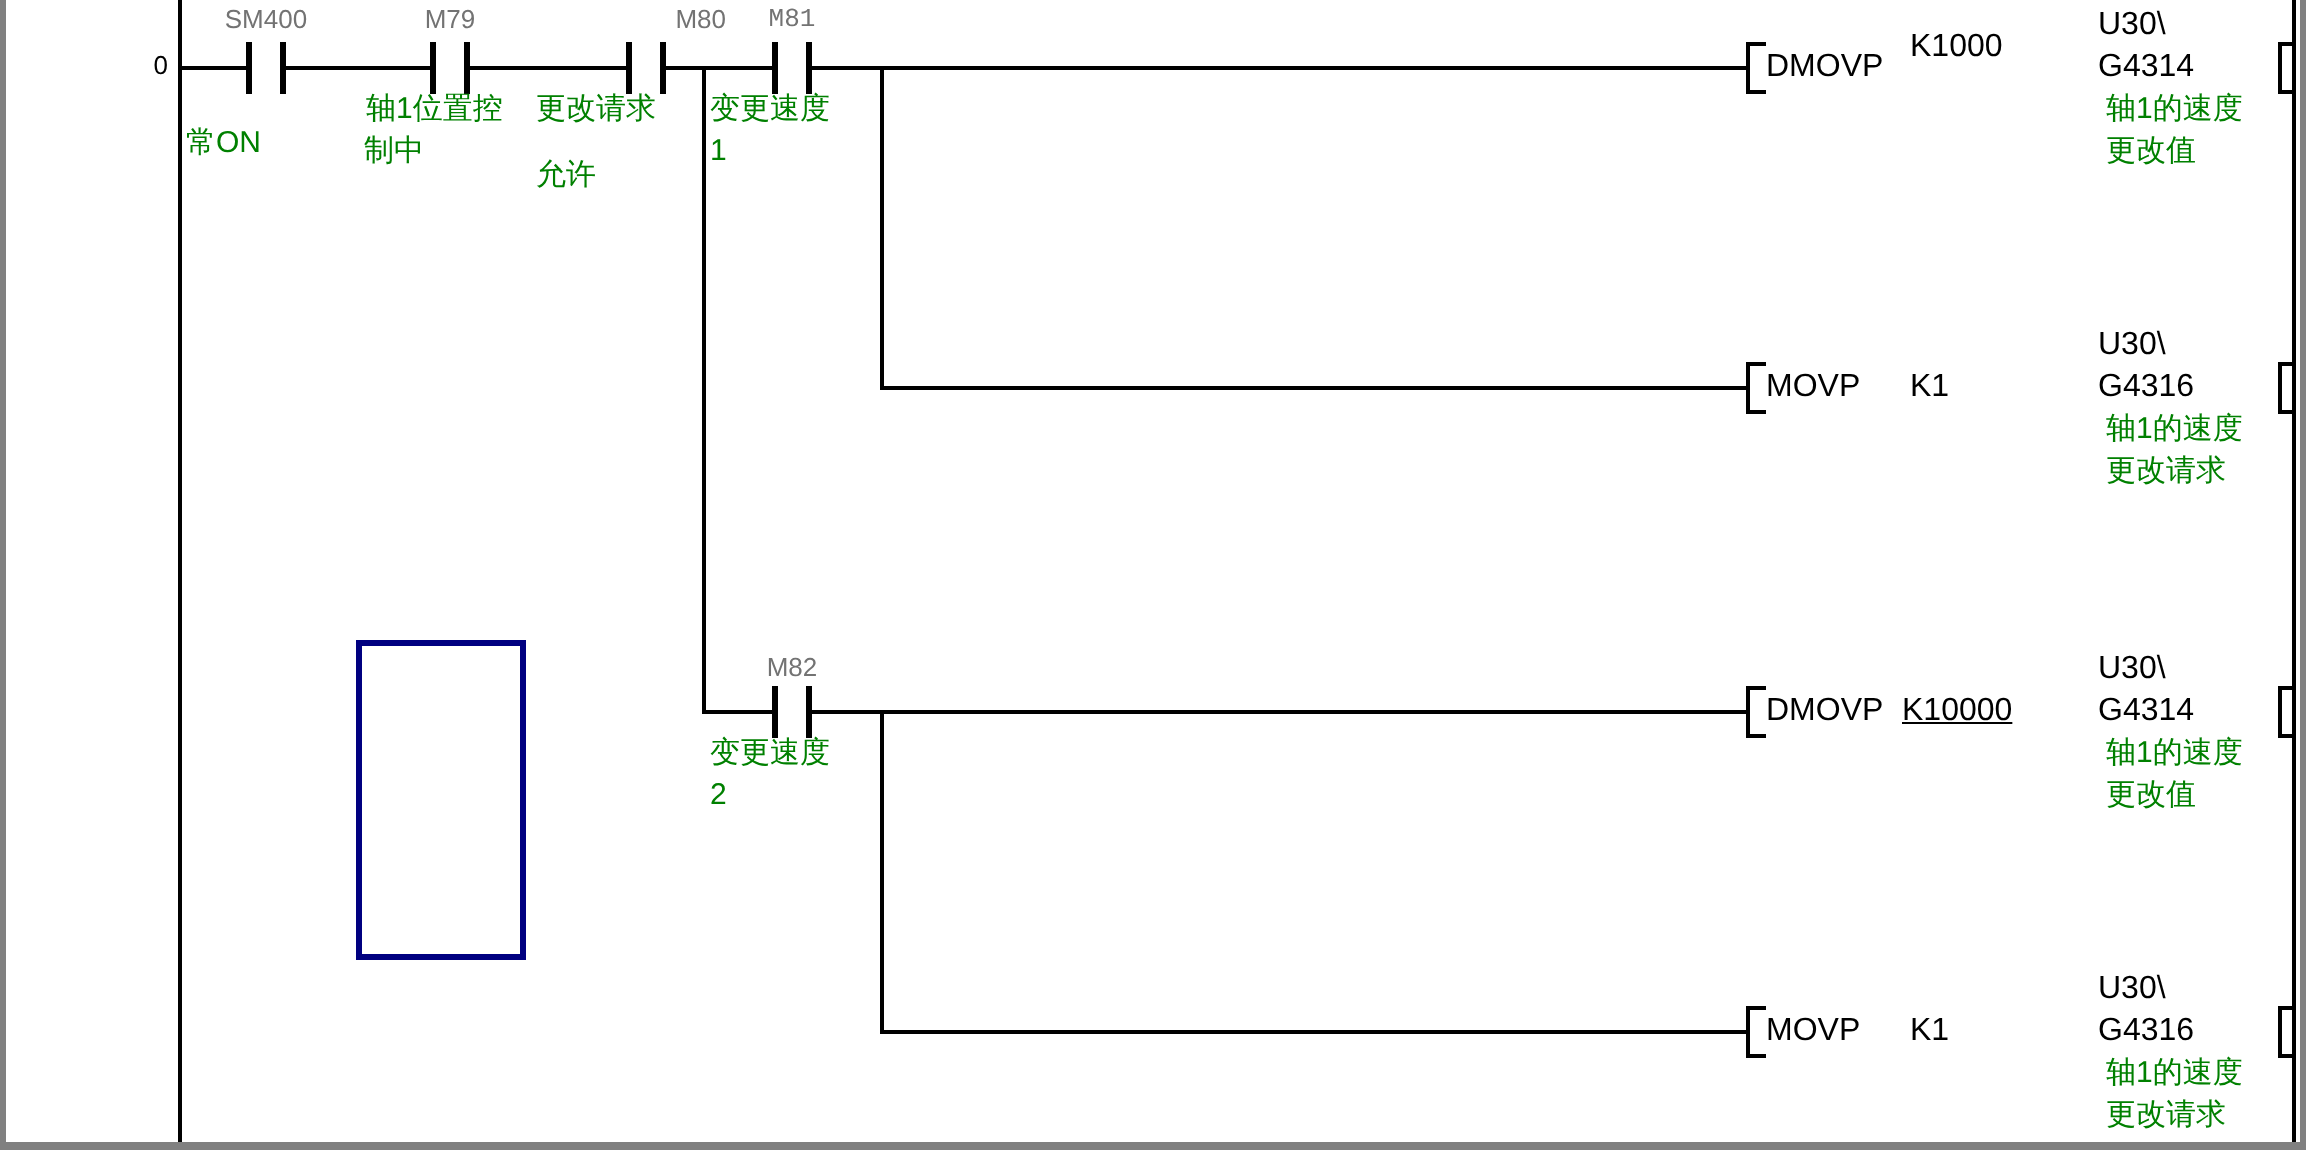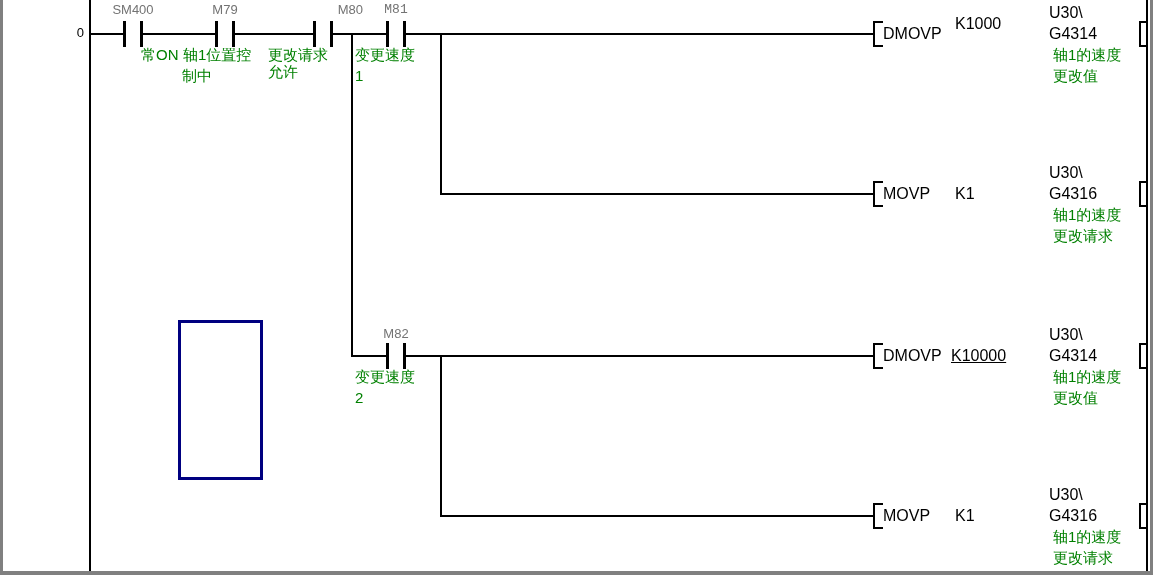--- a/index.html
+++ b/index.html
@@ -70,31 +70,31 @@
 <div class="h" style="left:440px; top:193px; width:433px;"></div>
 <div class="h" style="left:351px; top:355px; width:522px;"></div>
 <div class="h" style="left:440px; top:515px; width:433px;"></div>
 
 <div class="v" style="left:351px; top:33px;  height:324px;"></div>
 <div class="v" style="left:440px; top:33px;  height:162px;"></div>
 <div class="v" style="left:440px; top:355px; height:162px;"></div>
 
 <div class="contact" style="left:123px; top:21px;"></div>
 <div class="dlabel" style="left:93px;  top:3px;">SM400</div>
-<div class="cmt" style="left:93px;  top:47px;margin-left:48px;">常ON</div>
+<div class="cmt" style="left:93px;  top:64px;">常ON</div>
 
 <div class="contact" style="left:215px; top:21px;"></div>
 <div class="dlabel" style="left:185px; top:3px;">M79</div>
 <div class="cmt" style="left:183px; top:47px;">轴1位置控</div>
 <div class="cmt" style="left:182px; top:68px;">制中</div>
 
 <div class="contact" style="left:313px; top:21px;"></div>
 <div class="dlabel" style="left:283px; top:3px;text-align:right;">M80</div>
 <div class="cmt" style="left:268px; top:47px;">更改请求</div>
-<div class="cmt" style="left:268px; top:64px;">允许</div>
+<div class="cmt" style="left:268px; top:80px;">允许</div>
 
 <div class="contact" style="left:386px; top:21px;"></div>
 <div class="dlabel" style="left:356px; top:3px;font-family:Liberation Mono, monospace;">M81</div>
 <div class="cmt" style="left:355px; top:47px;">变更速度</div>
 <div class="cmt" style="left:355px; top:68px;">1</div>
 
 <div class="contact" style="left:386px; top:343px;"></div>
 <div class="dlabel" style="left:356px; top:327px;">M82</div>
 <div class="cmt" style="left:355px; top:369px;">变更速度</div>
 <div class="cmt" style="left:355px; top:390px;">2</div>

